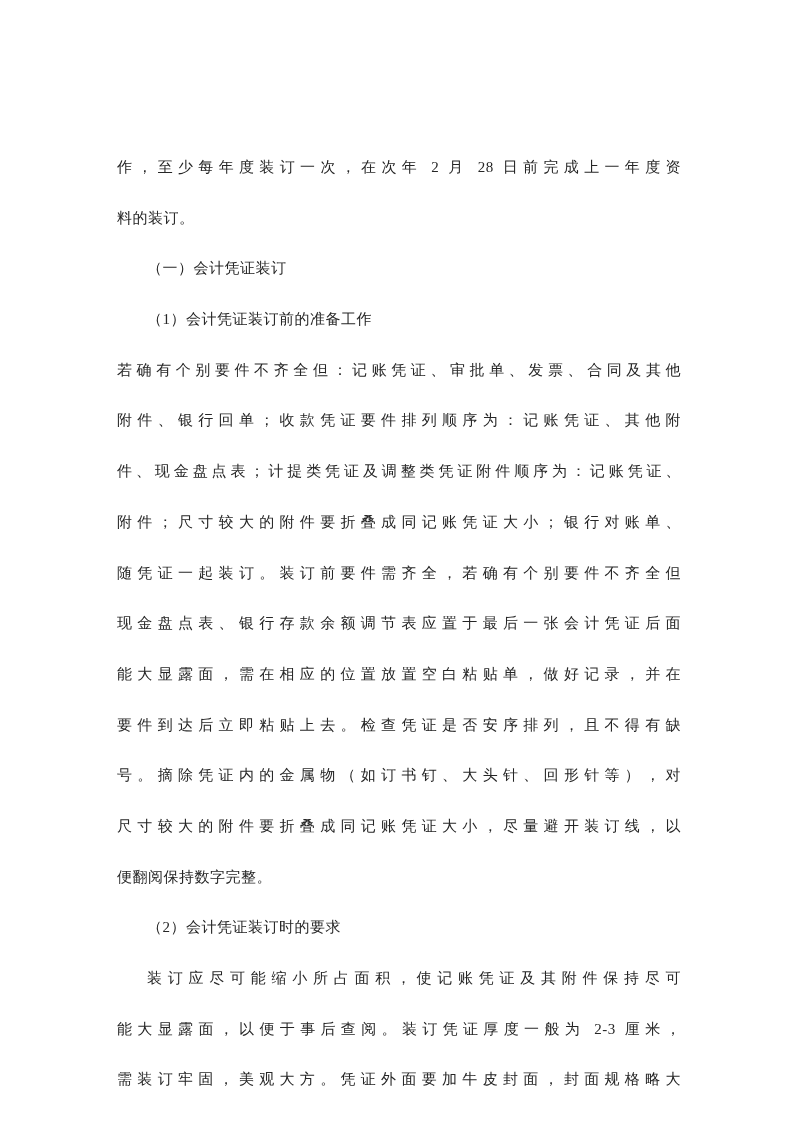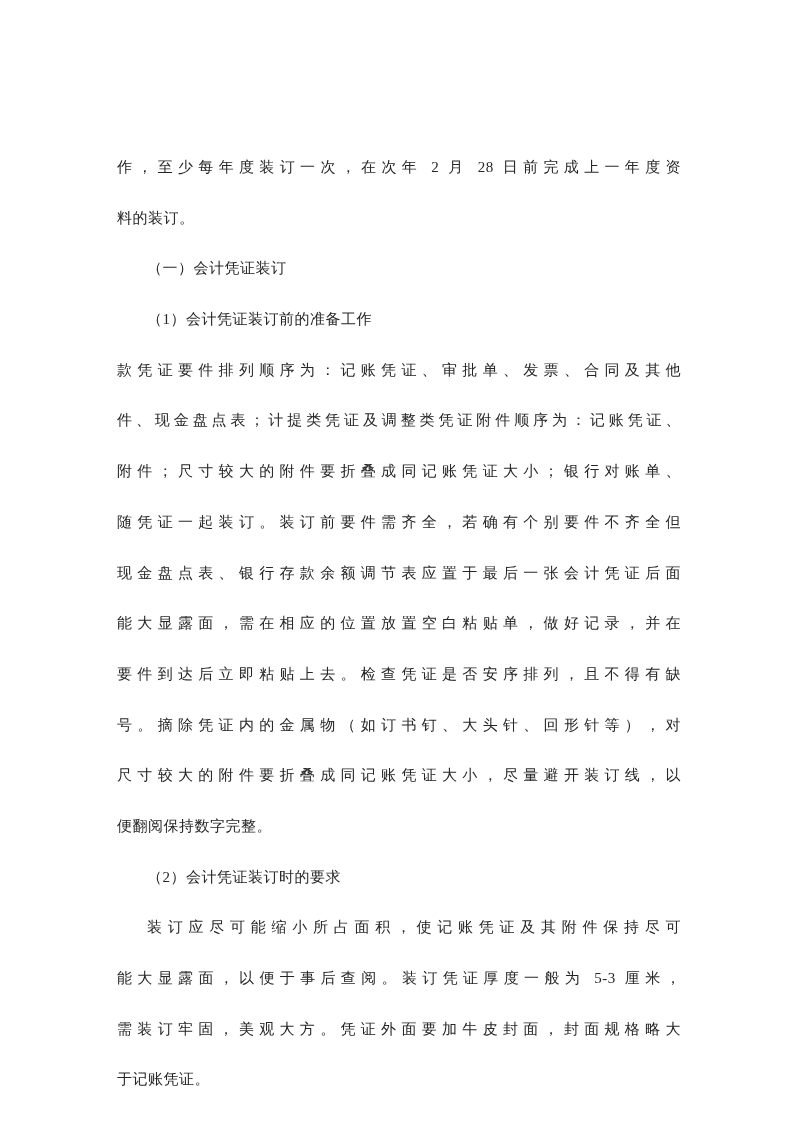--- a/index.html
+++ b/index.html
@@ -47,29 +47,30 @@
 </style>
 </head>
 <body>
 
 <div class="page">
   <div class="doc-body">
     <p class="line stretch">作，至少每年度装订一次，在次年 2 月 28 日前完成上一年度资</p>
     <p class="line">料的装订。</p>
     <p class="line indent">（一）会计凭证装订</p>
     <p class="line indent">（1）会计凭证装订前的准备工作</p>
-    <p class="line stretch">款凭证要件排列顺序为：记账凭证、审批单、发票、合同及其他</p>
+    <p class="line stretch">若确有个别要件不齐全但：记账凭证、审批单、发票、合同及其他</p>
+    <p class="line stretch">附件、银行回单；收款凭证要件排列顺序为：记账凭证、其他附</p>
     <p class="line stretch">件、现金盘点表；计提类凭证及调整类凭证附件顺序为：记账凭证、</p>
     <p class="line stretch">附件；尺寸较大的附件要折叠成同记账凭证大小；银行对账单、</p>
     <p class="line stretch">随凭证一起装订。装订前要件需齐全，若确有个别要件不齐全但</p>
     <p class="line stretch">现金盘点表、银行存款余额调节表应置于最后一张会计凭证后面</p>
     <p class="line stretch">能大显露面，需在相应的位置放置空白粘贴单，做好记录，并在</p>
     <p class="line stretch">要件到达后立即粘贴上去。检查凭证是否安序排列，且不得有缺</p>
     <p class="line stretch">号。摘除凭证内的金属物（如订书钉、大头针、回形针等），对</p>
     <p class="line stretch">尺寸较大的附件要折叠成同记账凭证大小，尽量避开装订线，以</p>
     <p class="line">便翻阅保持数字完整。</p>
     <p class="line indent">（2）会计凭证装订时的要求</p>
     <p class="line indent stretch">装订应尽可能缩小所占面积，使记账凭证及其附件保持尽可</p>
-    <p class="line stretch">能大显露面，以便于事后查阅。装订凭证厚度一般为 5-3 厘米，</p>
+    <p class="line stretch">能大显露面，以便于事后查阅。装订凭证厚度一般为 2-3 厘米，</p>
     <p class="line stretch">需装订牢固，美观大方。凭证外面要加牛皮封面，封面规格略大</p>
     <p class="line">于记账凭证。</p>
   </div>
 </div>
 
 </body></html>

